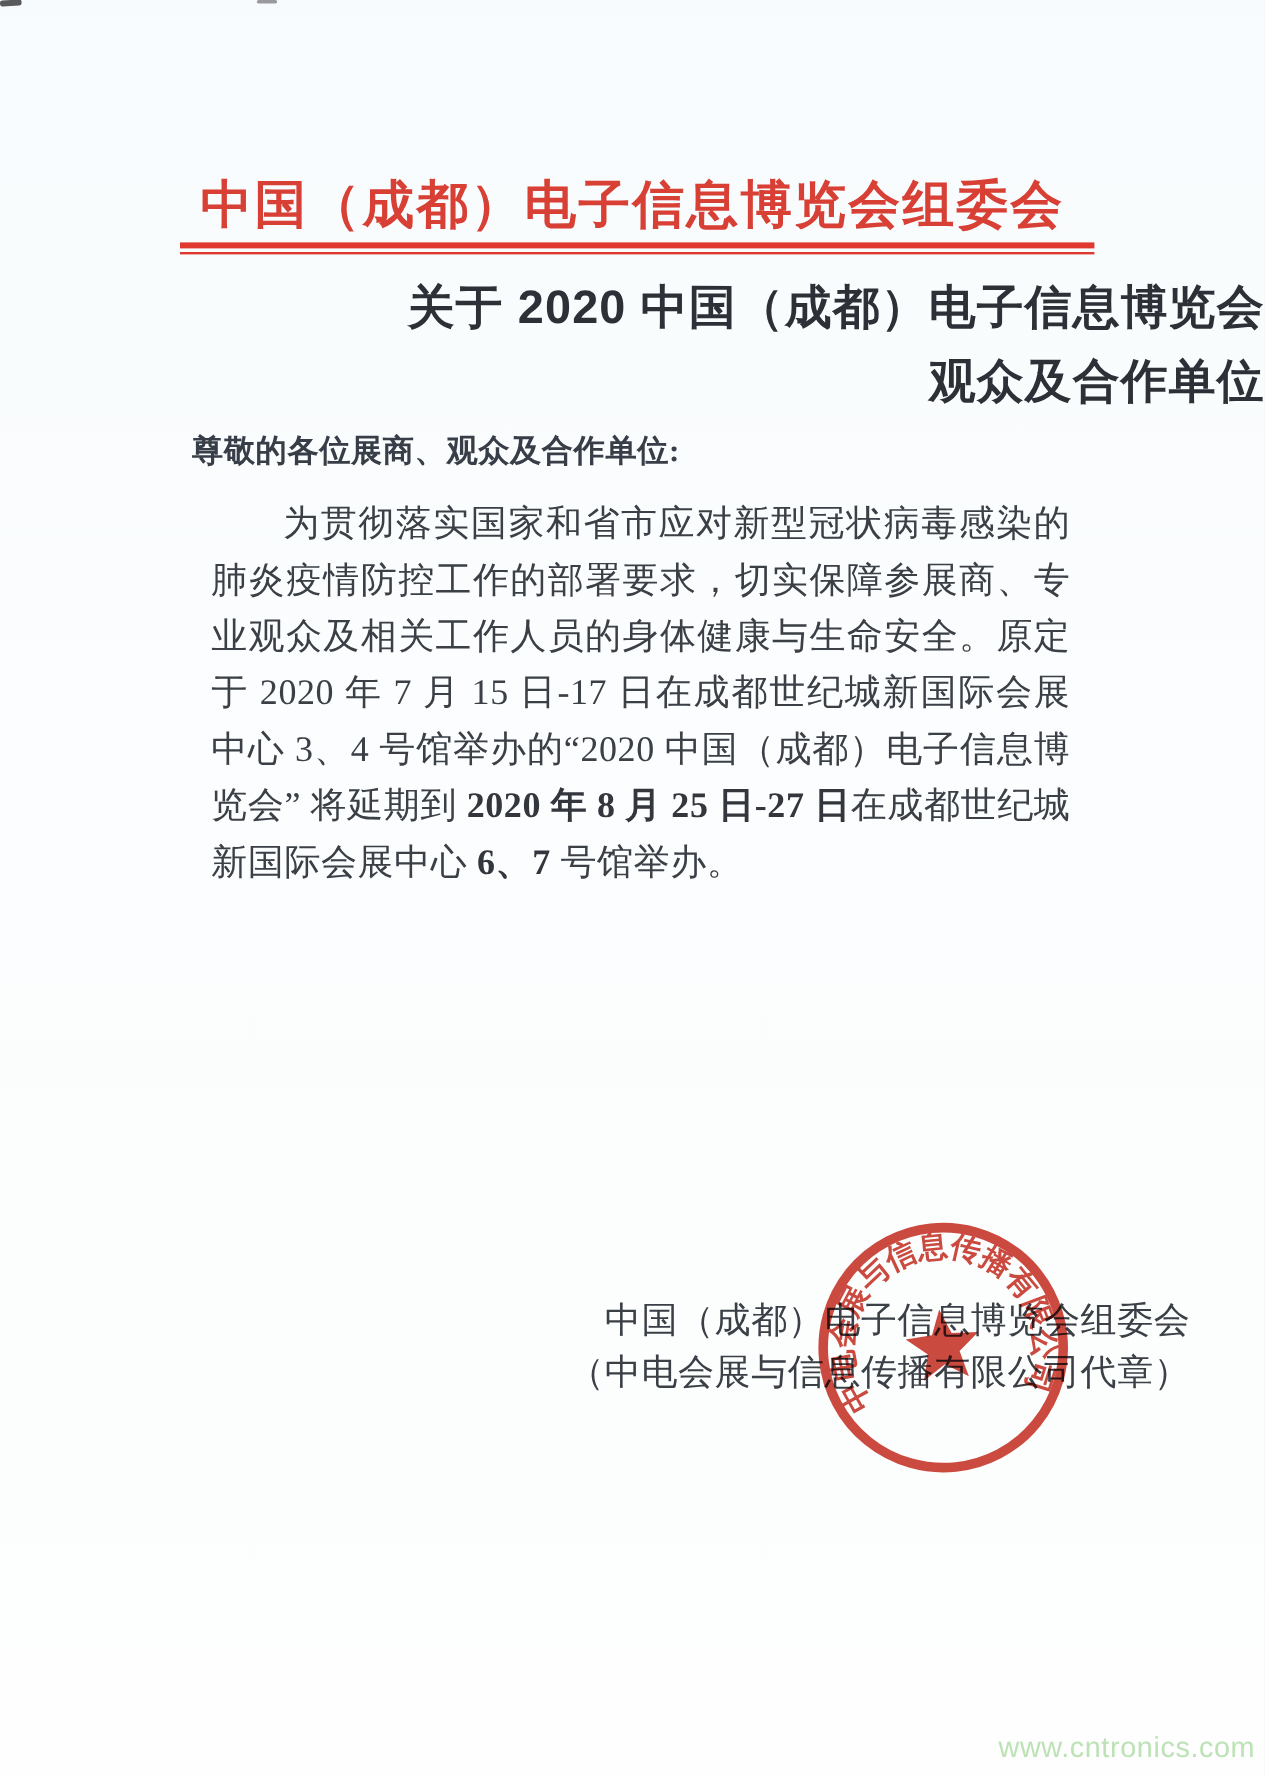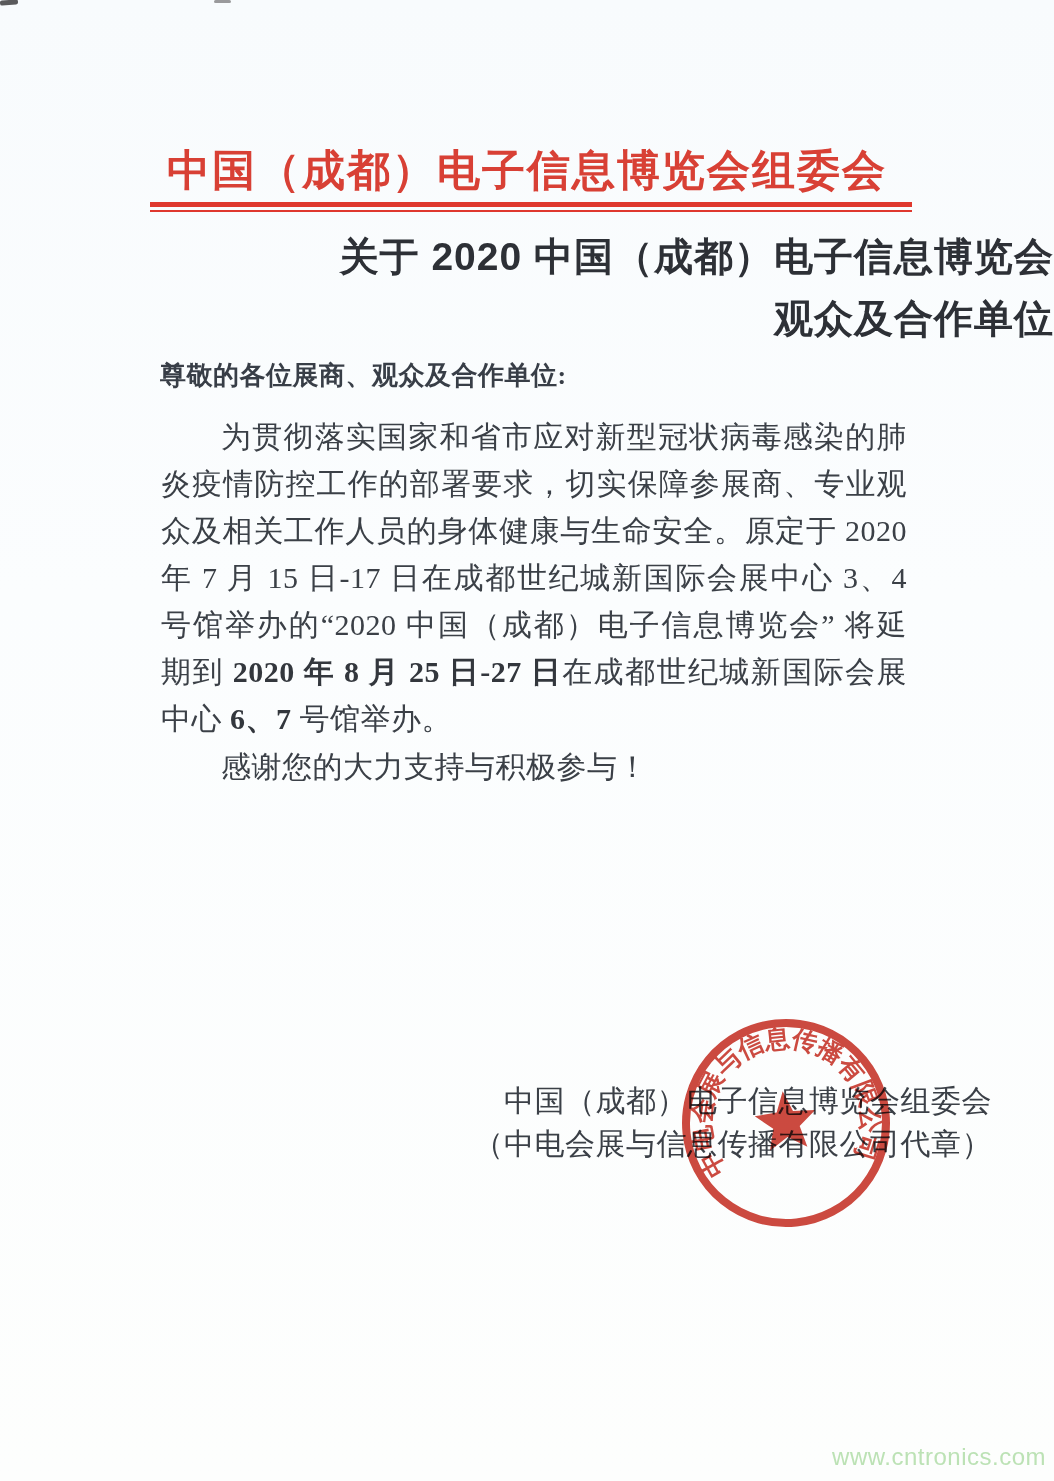--- a/index.html
+++ b/index.html
@@ -41,21 +41,21 @@
 
   
   .content{
     position:absolute;left:160px;top:356px;width:748px;
   }
   .salutation{
     font-weight:bold;font-size:26px;line-height:40px;
     color:#383e47;margin:0 0 17px 0;letter-spacing:.5px;
   }
   .para{
-    margin:1px;font-size:30px;line-height:47px;
+    margin:16px;font-size:30px;line-height:47px;
     text-align:justify;text-indent:2em;
     letter-spacing:.5px;
     color:#3b4047;
   }
   .para b{font-weight:bold;color:#33373d;}
   .closing{margin-top:0;}
 
   
   .signature{
     position:absolute;right:62px;top:1079px;
@@ -96,21 +96,20 @@
   <div class="rule rule-thin"></div>
 
   <div class="doc-title">
     <div>关于 2020 中国（成都）电子信息博览会</div>
     <div>观众及合作单位</div>
   </div>
 
   <div class="content">
     <p class="salutation">尊敬的各位展商、观众及合作单位:</p>
     <p class="para"><span>为贯彻落实国家和省市应对新型冠状病毒感染的肺炎疫情防控工作的部署要求，切实保障参展商、专业观众及相关工作人员的身体健康与生命安全。原定于 2020 年 7 月 15 日-17 日在成都世纪城新国际会展中心 3、4 号馆举办的“2020 中国（成都）电子信息博览会” 将延期到 </span><b>2020 年 8 月 25 日-27 日</b><span>在成都世纪城新国际会展中心 </span><b>6、7</b><span> 号馆举办。</span></p>
-    <p class="para closing">感谢您的大力支持与积极参与！</p>
   </div>
 
   <div class="signature">
     <div class="sig-org">中国（成都）电子信息博览会组委会</div>
     <div class="sig-note">（中电会展与信息传播有限公司代章）</div>
   </div>
 
   <svg class="stamp" viewBox="0 0 230 230" xmlns="http://www.w3.org/2000/svg">
     <defs>
       <path id="stamp-arc" d="M 46.1 147.1 A 76 76 0 1 1 183.9 147.1" fill="none"></path>

